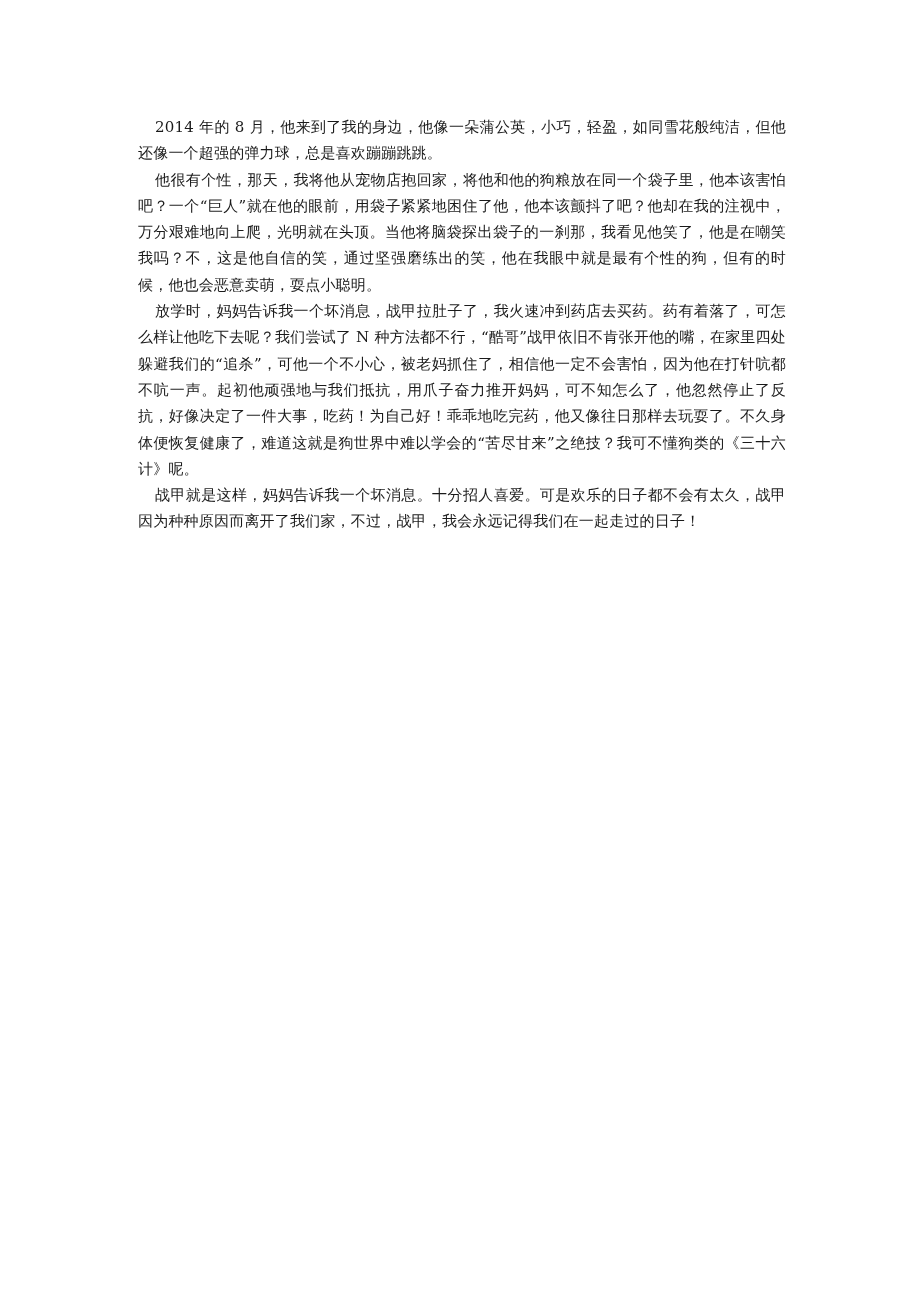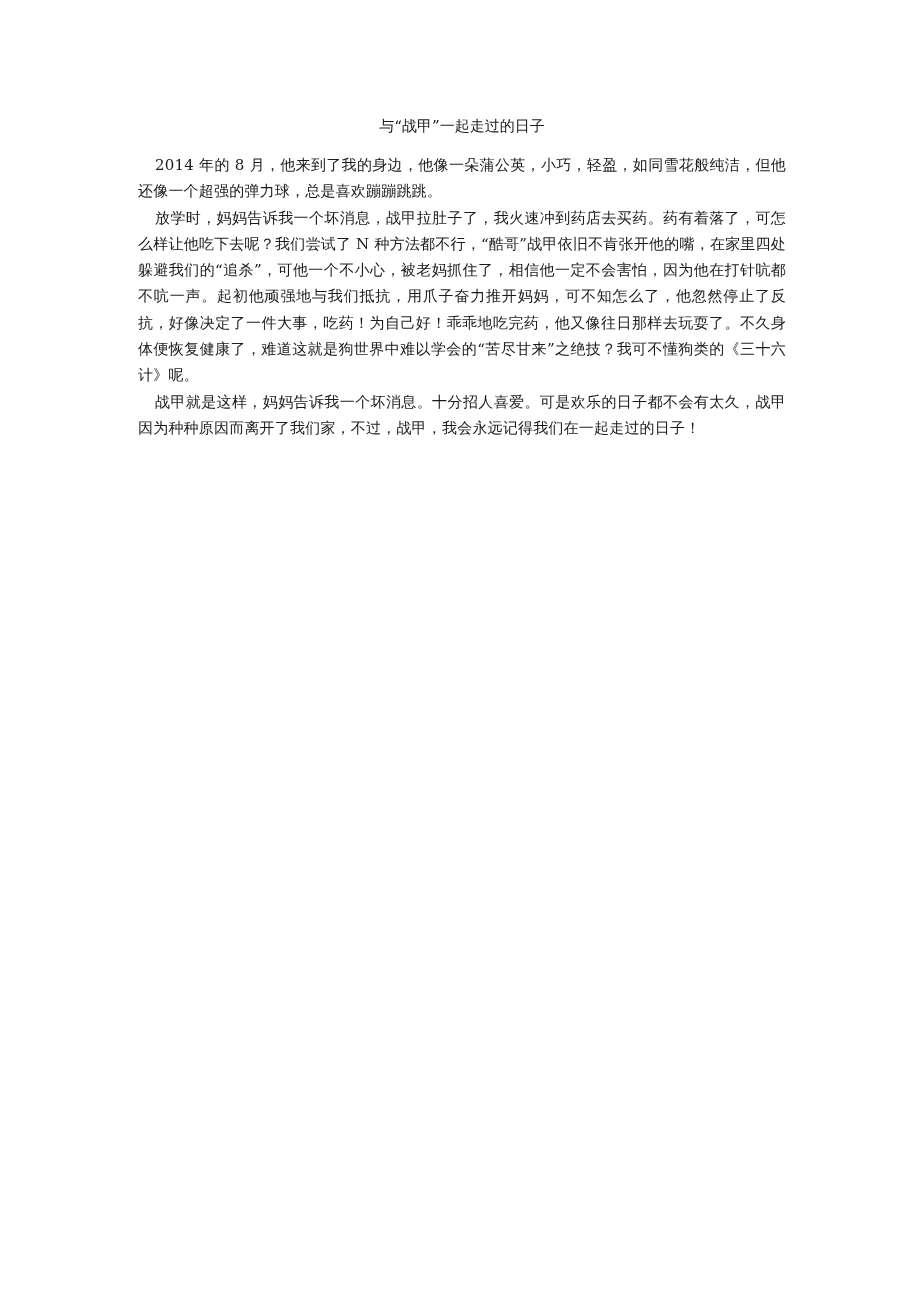--- a/index.html
+++ b/index.html
@@ -25,17 +25,17 @@
       line-height: 26.3px;
       text-indent: 17px;
       text-align: justify;
       letter-spacing: 0.2px;
     }
   </style>
 </head>
 <body>
 
 <div class="page">
-  <h1 class="title">与“战甲”一起走过的日子</h1>
   <p class="para">2014 年的 8 月，他来到了我的身边，他像一朵蒲公英，小巧，轻盈，如同雪花般纯洁，但他还像一个超强的弹力球，总是喜欢蹦蹦跳跳。</p>
+  <p class="para">他很有个性，那天，我将他从宠物店抱回家，将他和他的狗粮放在同一个袋子里，他本该害怕吧？一个“巨人”就在他的眼前，用袋子紧紧地困住了他，他本该颤抖了吧？他却在我的注视中，万分艰难地向上爬，光明就在头顶。当他将脑袋探出袋子的一刹那，我看见他笑了，他是在嘲笑我吗？不，这是他自信的笑，通过坚强磨练出的笑，他在我眼中就是最有个性的狗，但有的时候，他也会恶意卖萌，耍点小聪明。</p>
   <p class="para">放学时，妈妈告诉我一个坏消息，战甲拉肚子了，我火速冲到药店去买药。药有着落了，可怎么样让他吃下去呢？我们尝试了 N 种方法都不行，“酷哥”战甲依旧不肯张开他的嘴，在家里四处躲避我们的“追杀”，可他一个不小心，被老妈抓住了，相信他一定不会害怕，因为他在打针吭都不吭一声。起初他顽强地与我们抵抗，用爪子奋力推开妈妈，可不知怎么了，他忽然停止了反抗，好像决定了一件大事，吃药！为自己好！乖乖地吃完药，他又像往日那样去玩耍了。不久身体便恢复健康了，难道这就是狗世界中难以学会的“苦尽甘来”之绝技？我可不懂狗类的《三十六计》呢。</p>
   <p class="para">战甲就是这样，妈妈告诉我一个坏消息。十分招人喜爱。可是欢乐的日子都不会有太久，战甲因为种种原因而离开了我们家，不过，战甲，我会永远记得我们在一起走过的日子！</p>
 </div>
 
 </body></html>

